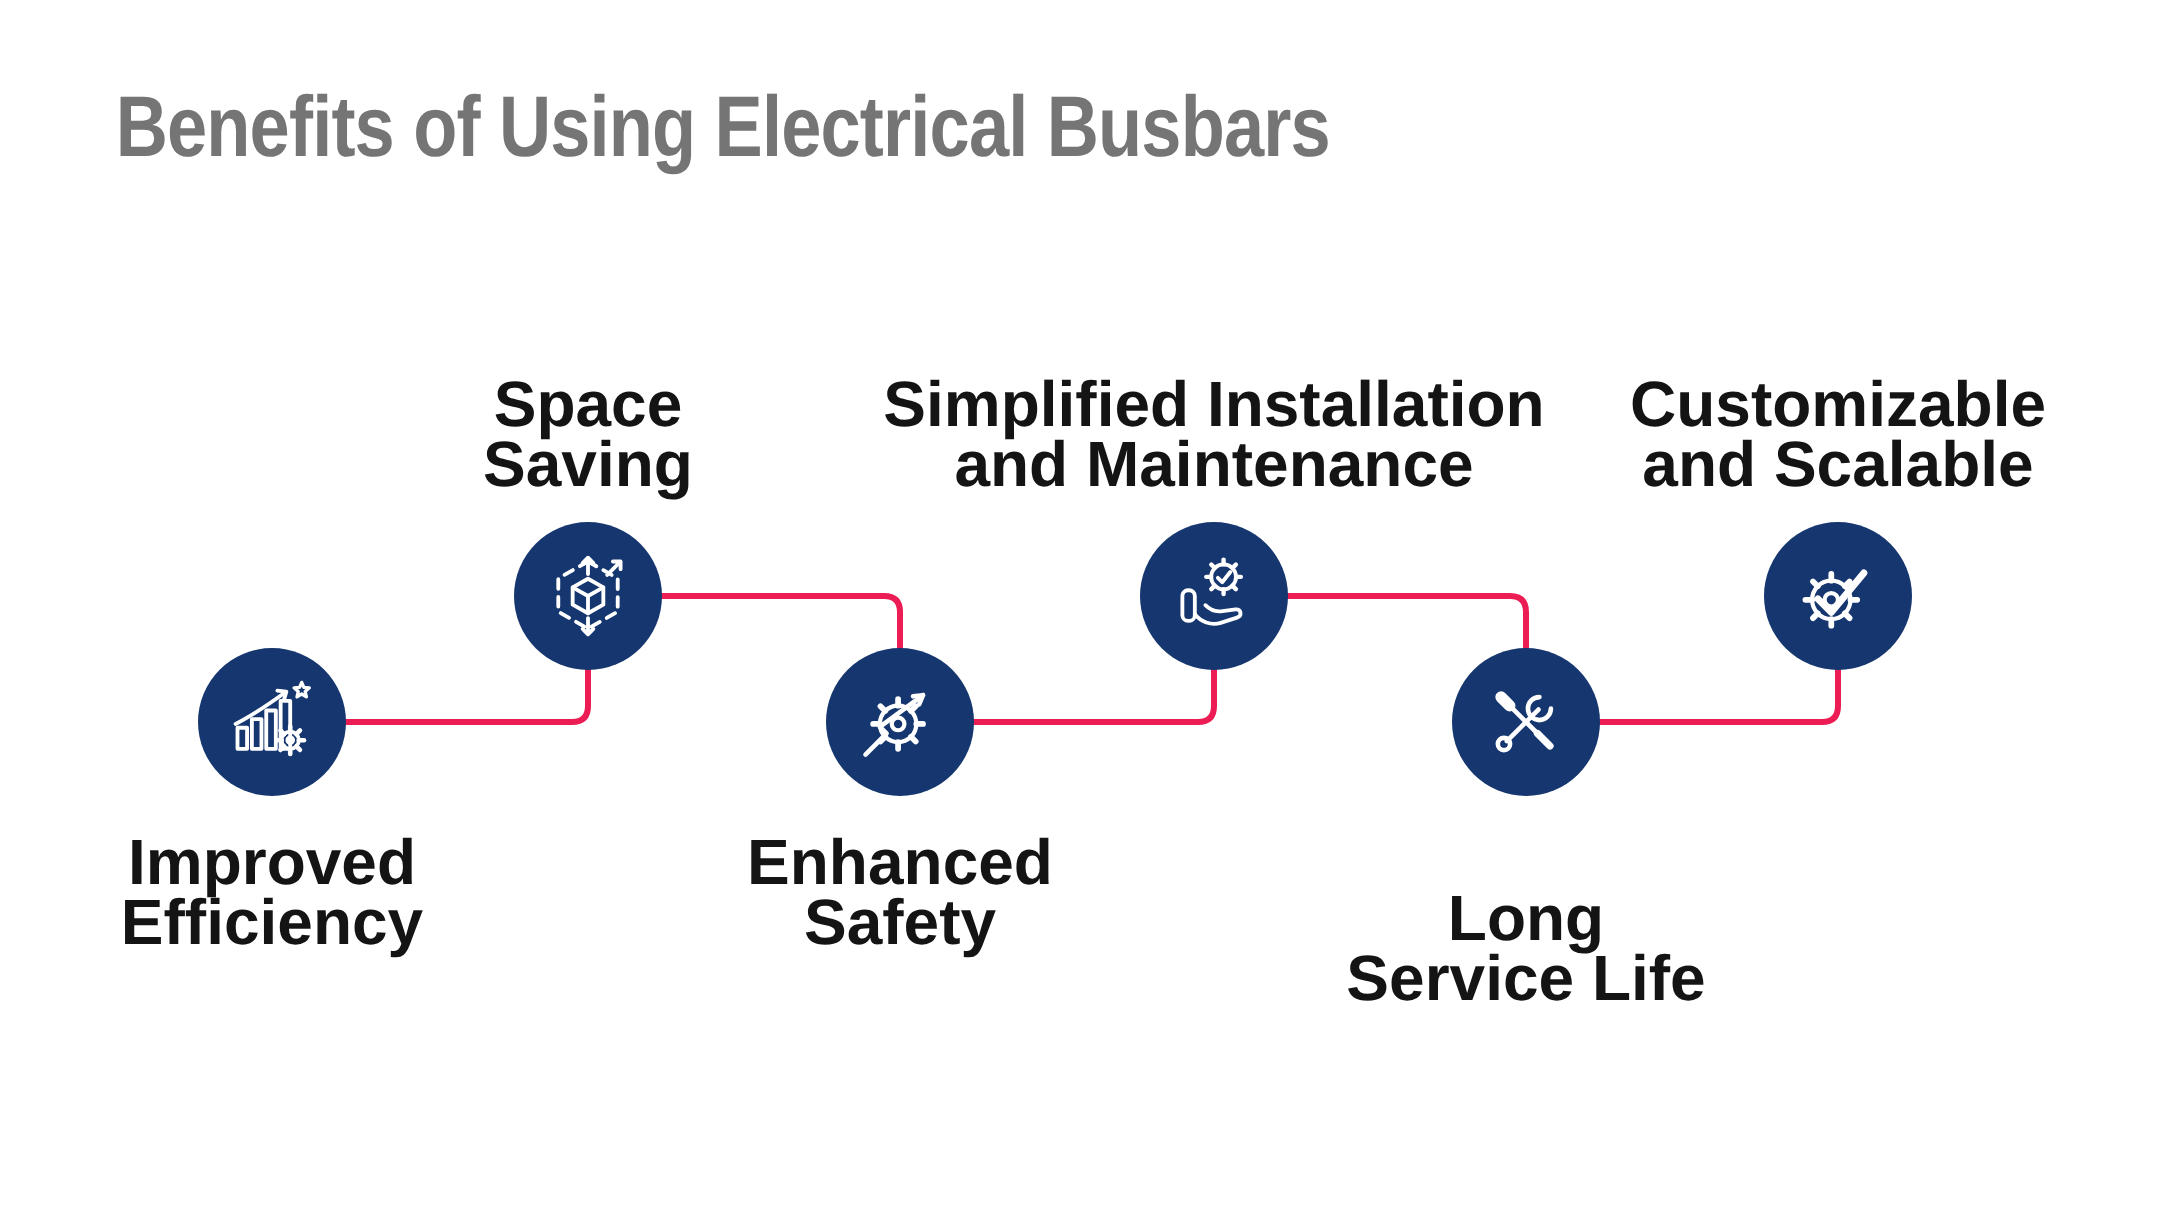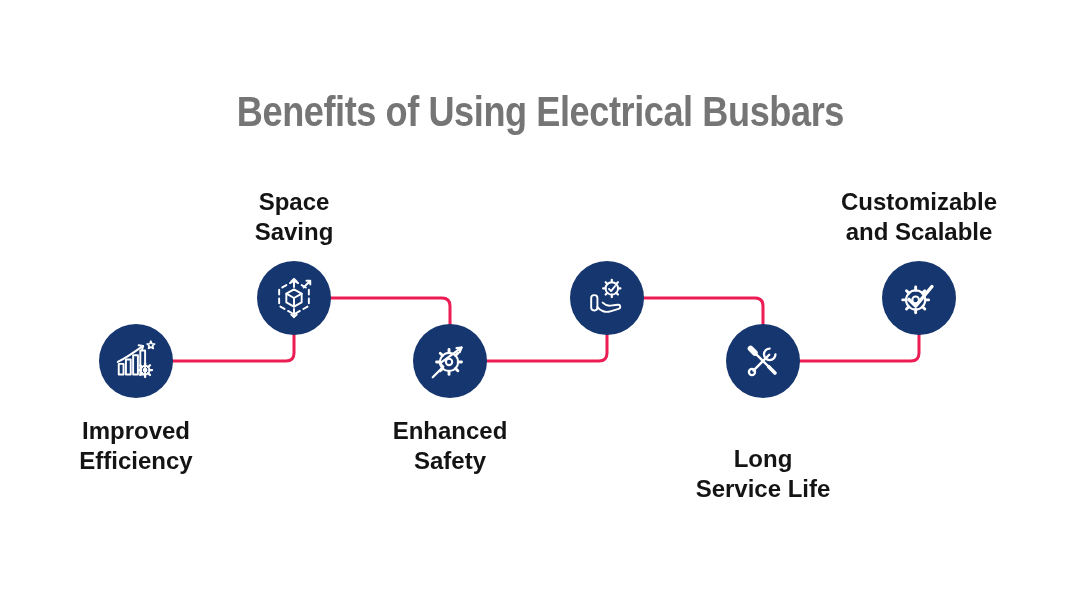--- a/index.html
+++ b/index.html
@@ -15,22 +15,20 @@
   .canvas{
     position:relative;
     width:1080px;height:607px;
     background:var(--background);
     overflow:hidden;
     font-family:"Liberation Sans",sans-serif;
     margin:0 auto;
   }
   .title{
     position:absolute;left:0;top:40px;width:100%;
-    text-align:center;
-    margin-top:47px;
   }
   .title-inner{
     display:inline-block;
     font-size:43px;font-weight:700;
     letter-spacing:-0.5px;
     color:var(--title);
     transform:scaleX(0.84);
     transform-origin:center;
     white-space:nowrap;
   }
@@ -47,21 +45,21 @@
     position:absolute;z-index:2;
     width:74px;height:74px;border-radius:50%;
     background:var(--circle);
     display:flex;align-items:center;justify-content:center;
   }
   .circle svg{display:block;}
   .icon-stroke{stroke:var(--icon-stroke);fill:none;stroke-linecap:round;stroke-linejoin:round;}
   .label{
     position:absolute;z-index:2;
     width:340px;
-    font-size:24px;font-weight:700;line-height:30px;
+    font-size:32px;font-weight:700;line-height:30px;
     color:var(--label);
     text-align:center;
     white-space:pre-line;
   }
   
   .c1{left:99px;top:324px;}  .l1{left:-34px;top:416px;}
   .c2{left:257px;top:261px;} .l2{left:124px;top:187px;}
   .c3{left:413px;top:324px;} .l3{left:280px;top:416px;}
   .c4{left:570px;top:261px;} .l4{left:437px;top:187px;}
   .c5{left:726px;top:324px;} .l5{left:593px;top:416px;margin-top:28px;}
@@ -160,20 +158,22 @@
           <path d="M22.5,14 L20,14"></path>
             <path d="M24.4,9.4 L22.6,7.6"></path>
           <path d="M29,7.5 L29,5"></path>
             <path d="M33.6,9.4 L35.4,7.6"></path>
         </g>
         <rect x="7.5" y="21" width="6.5" height="16" rx="3"></rect>
         <path d="M14,33.5 C17,37.5 22.5,39.5 27.5,38 L36,35.3 C38.8,34.4 38.2,30.6 35.3,31 L27.5,32 C24.5,32.3 21.5,30.8 19.5,28.8"></path>
       </g>
     </svg>
   </div>
+  <div class="label l4">Simplified Installation
+and Maintenance</div>
 
   <div class="circle c5">
     <svg width="46" height="46" viewBox="0 0 48 48">
       <g class="icon-stroke" stroke-width="2.4">
         <path d="M31,11 A6,6 0 1 0 37,17"></path>
         <path d="M30.5,17.5 L14,34"></path>
         <circle cx="12.5" cy="35.5" r="3.2"></circle>
         <path d="M11,11 L15.5,15.5" stroke-width="6"></path>
         <path d="M16,16 L30,30"></path>
         <path d="M30,30 L36.5,36.5" stroke-width="3.8"></path>

